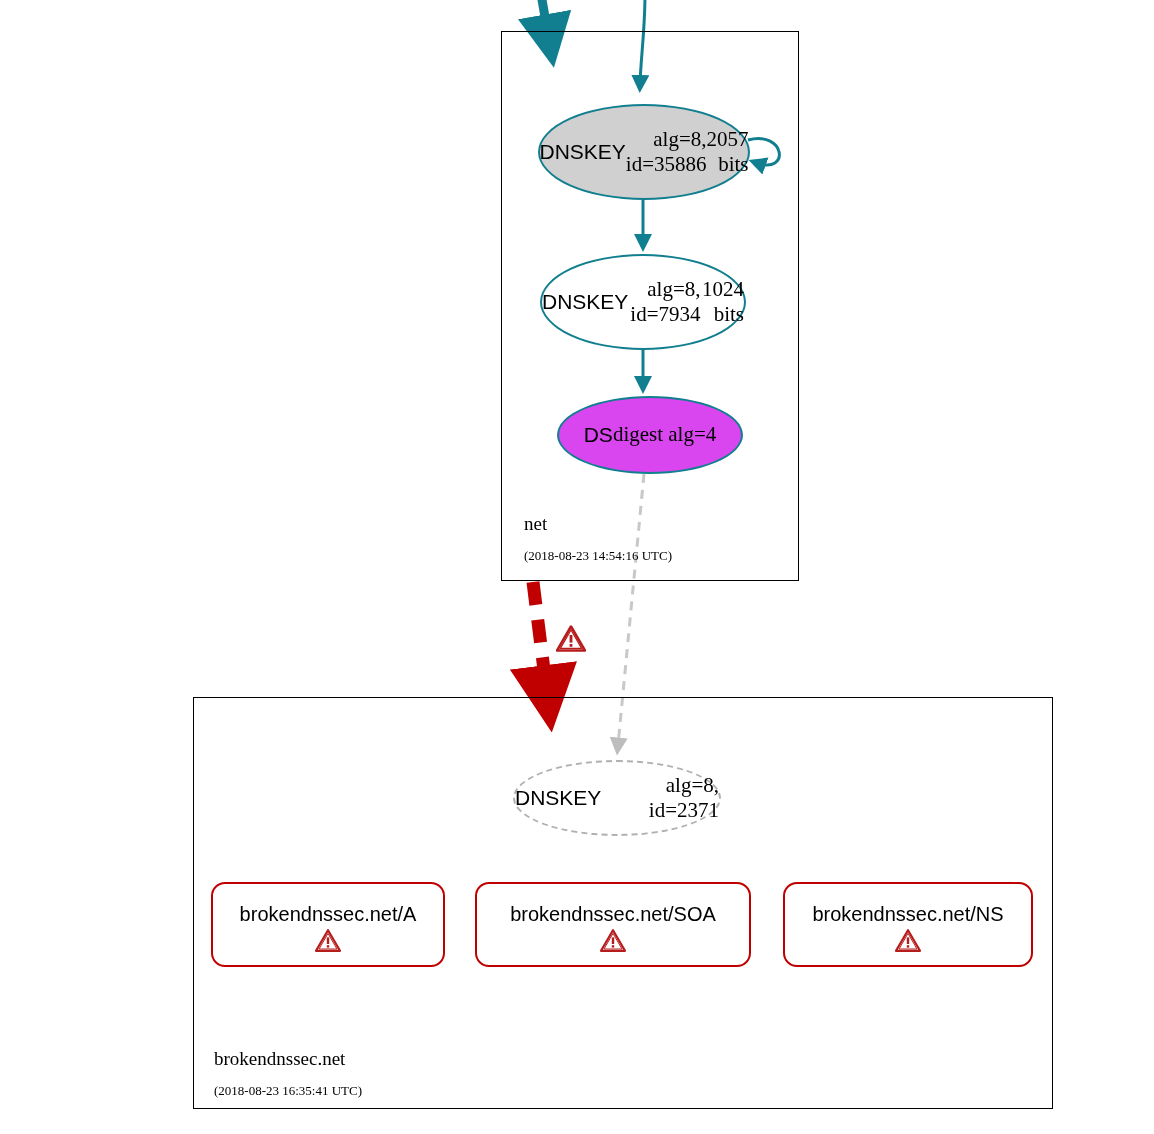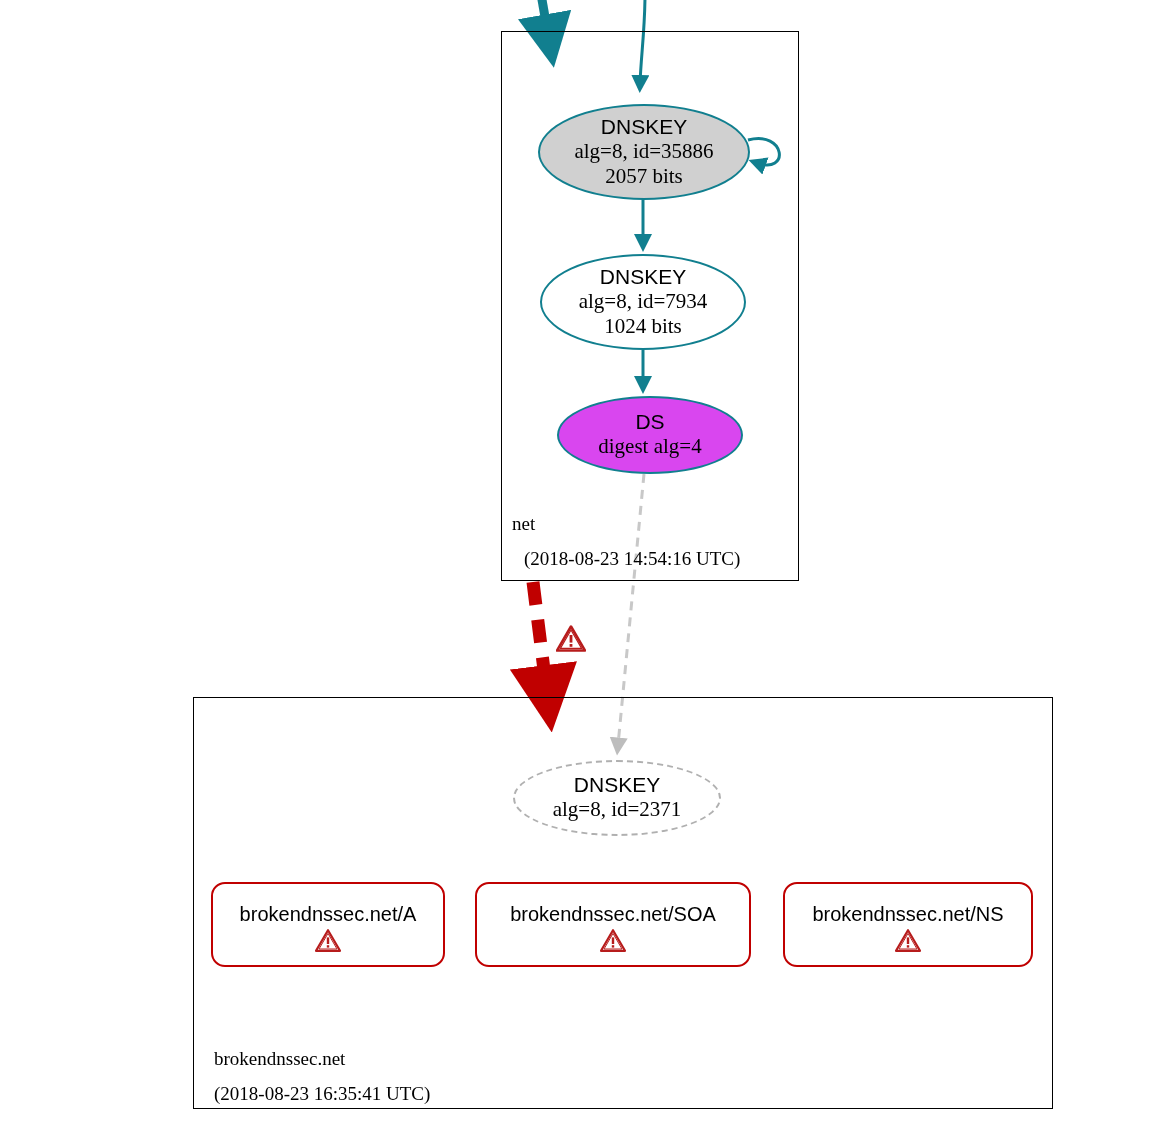--- a/index.html
+++ b/index.html
@@ -35,32 +35,32 @@
   .zone-label {
     position: absolute;
     font-family: "Liberation Serif", serif;
     font-size: 19px;
     color: #000000;
     white-space: nowrap;
   }
   .zone-time {
     position: absolute;
     font-family: "Liberation Serif", serif;
-    font-size: 19px;
+    font-size: 13px;
     color: #000000;
     white-space: nowrap;
   }
   
   .node {
     position: absolute;
     display: flex;
-    flex-direction: column;
+    flex-direction: row;
     align-items: center;
     justify-content: center;
-    text-align: left;
+    text-align: right;
     box-sizing: border-box;
     border-radius: 50%;
   }
   .node .title {
     font-family: "Liberation Sans", sans-serif;
     font-size: 21px;
     color: #000000;
     line-height: 1.15;
   }
   .node .sub {
@@ -164,21 +164,21 @@
     <g>
       <path d="M644,474 L618,745" stroke="#c8c8c8" stroke-width="3" stroke-dasharray="9,7" fill="none" marker-end="url(#arrow-gray)"></path>
     </g>
 
     <g>
       <path d="M533,582 L546,686" stroke="#c00000" stroke-width="13" stroke-dasharray="23,15" fill="none" marker-end="url(#arrow-red)"></path>
     </g>
   </svg>
 
   <div class="zone-box" style="left:501px; top:31px; width:298px; height:550px;"></div>
-  <div class="zone-label" style="left:512px; top:513px;">net</div>
+  <div class="zone-label" style="left:524px; top:513px;">net</div>
   <div class="zone-time" style="left:524px; top:548px;">(2018-08-23 14:54:16 UTC)</div>
 
   <div class="node node-dnskey-ksk" style="left:538px; top:104px; width:212px; height:96px;">
     <div class="title">DNSKEY</div>
     <div class="sub">alg=8, id=35886</div>
     <div class="sub">2057 bits</div>
   </div>
 
   <div class="node node-dnskey-zsk" style="left:540px; top:254px; width:206px; height:96px;">
     <div class="title">DNSKEY</div>

